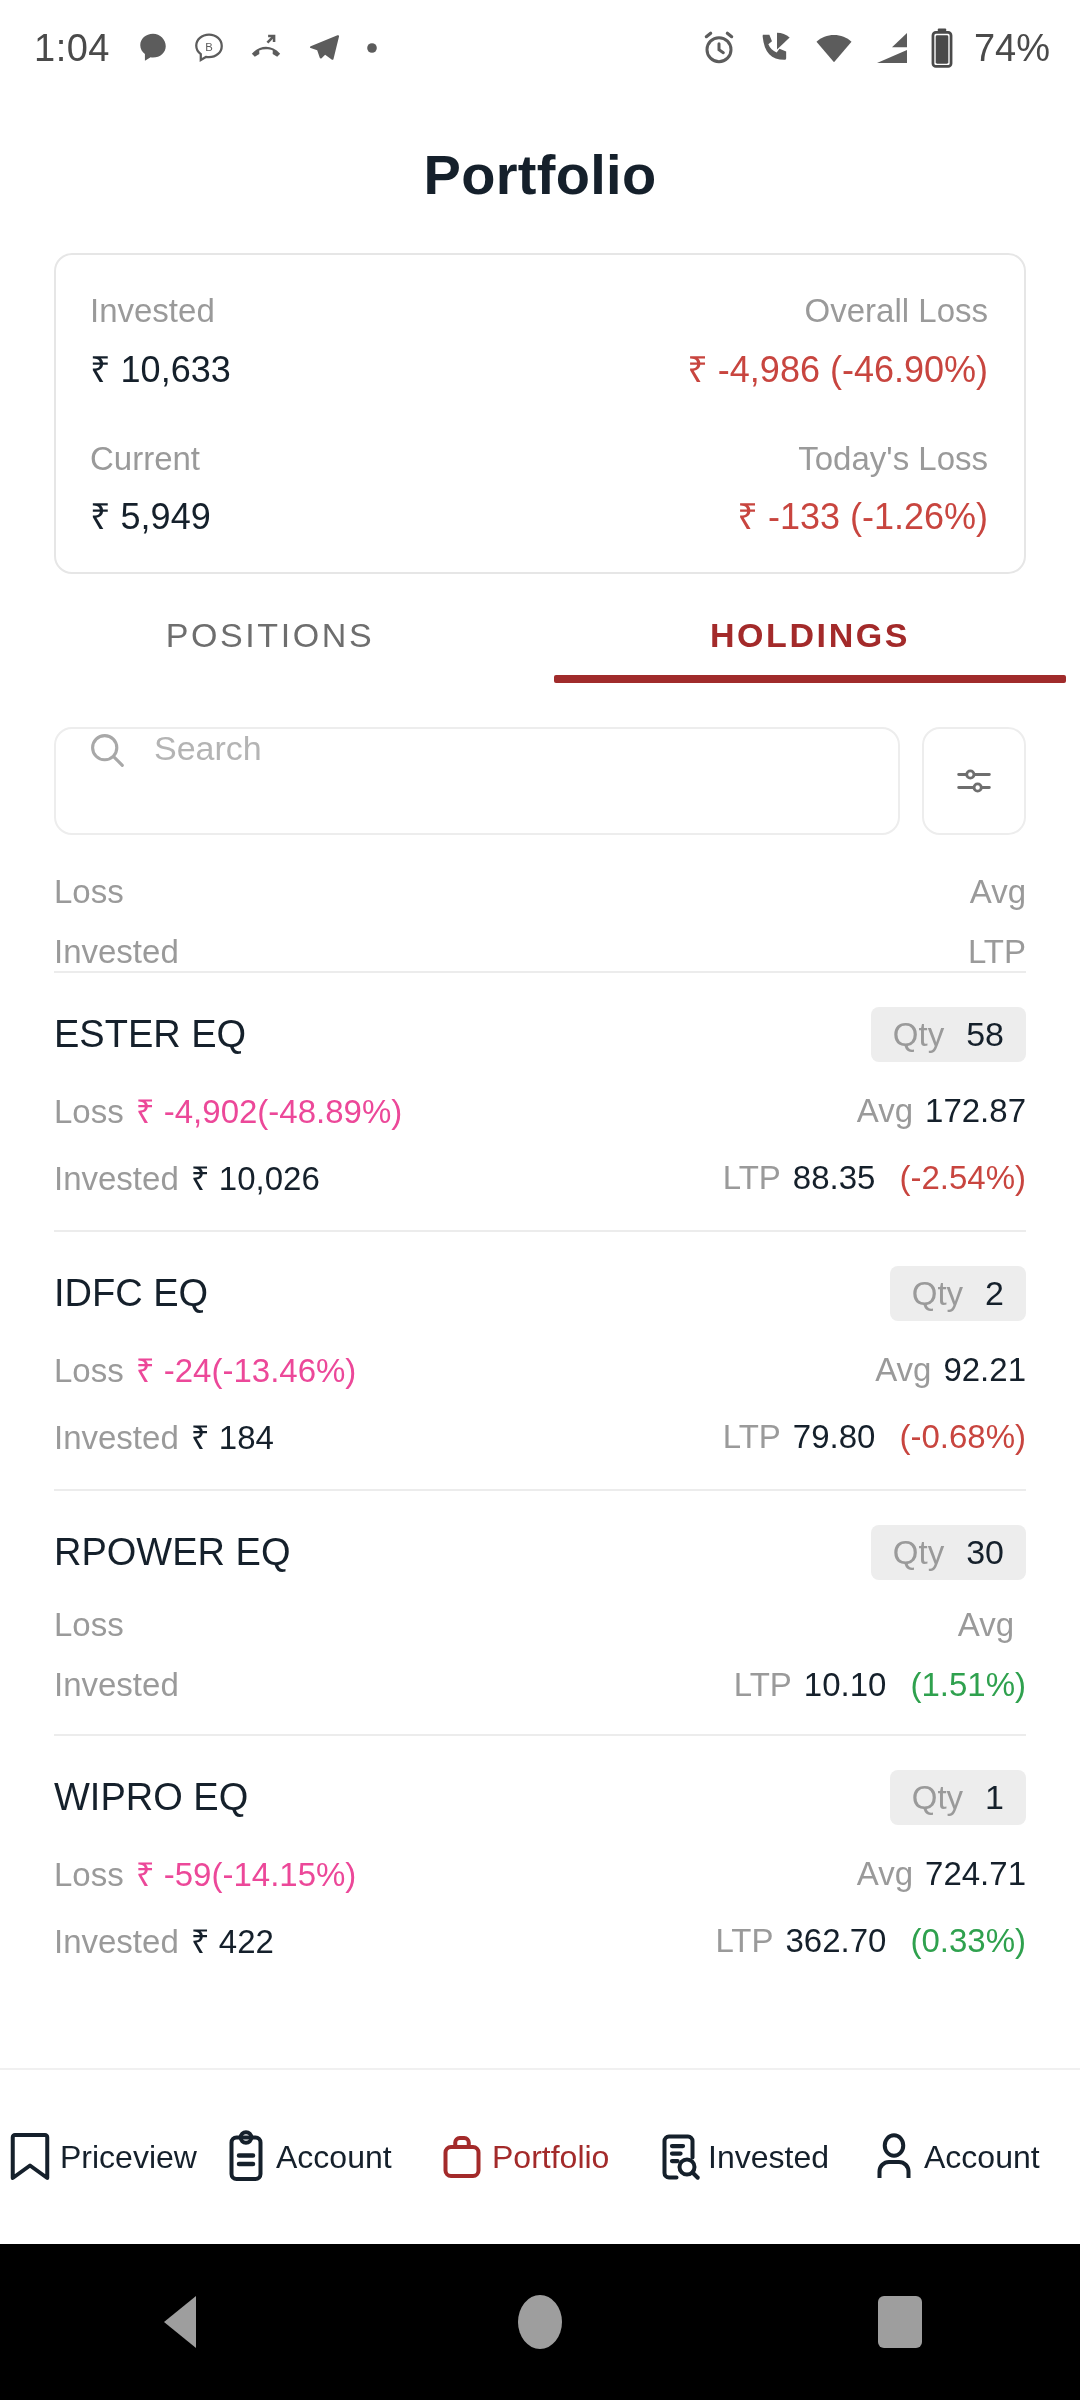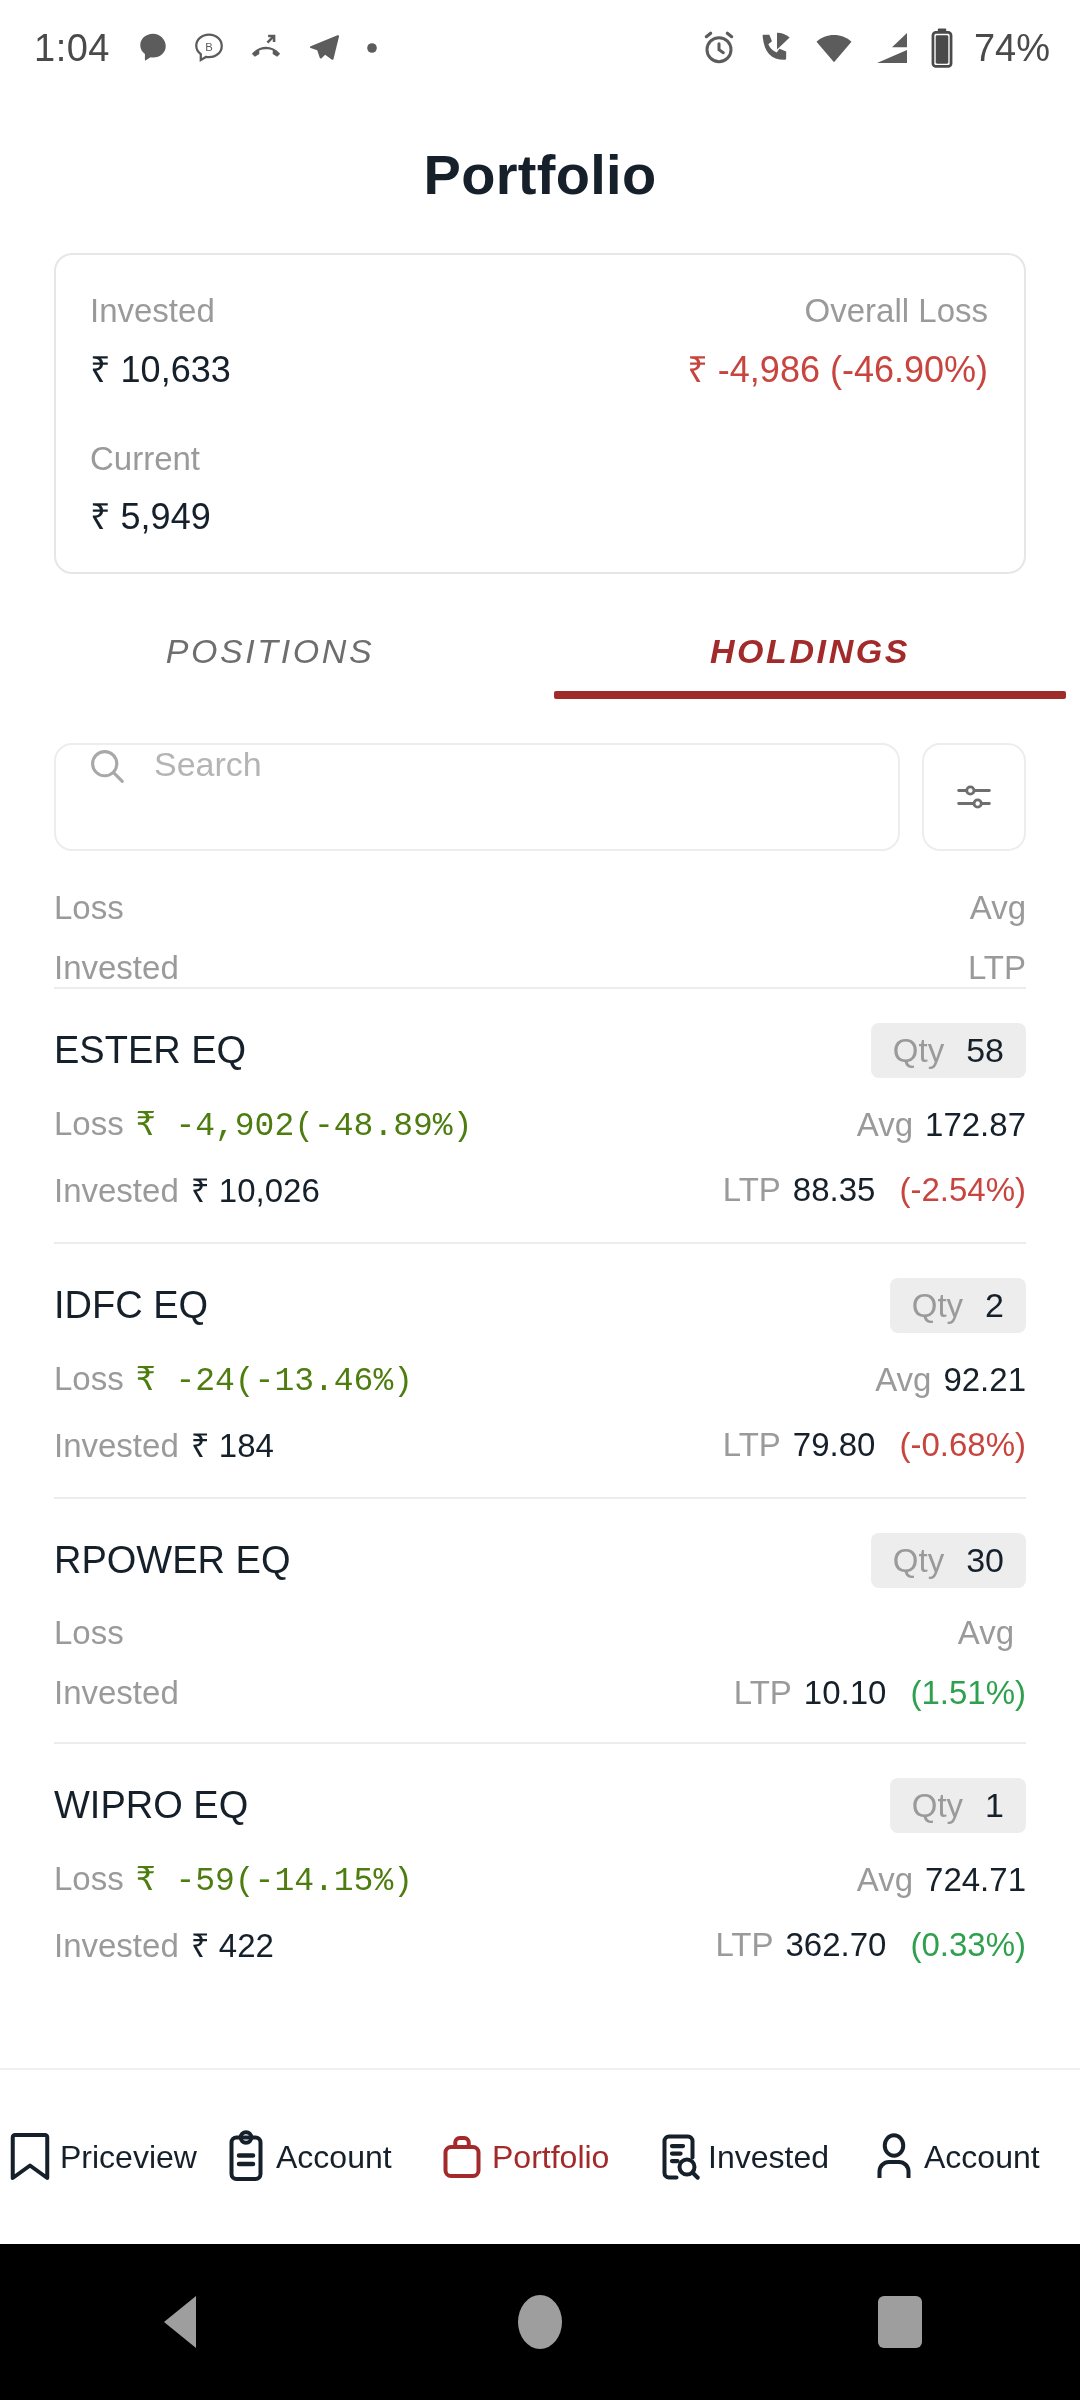--- a/index.html
+++ b/index.html
@@ -36,21 +36,21 @@
   }
   .sum-row { display: flex; justify-content: space-between; align-items: baseline; }
   .sum-row.second { margin-top: 46px; }
   .sum-col-l { text-align: left; }
   .sum-col-r { text-align: right; }
   .sum-label { font-size: 33px; color: #9a9a9a; line-height: 1.35; }
   .sum-value { font-size: 36px; color: #15202b; margin-top: 14px; line-height: 1.2; }
   .sum-value.loss { color: #c8453f; }
 
   
-  .tabs { display: flex; margin-top: 58px; font-style: italic; }
+  .tabs { display: flex; margin-top: 42px; }
   .tab {
     flex: 1; text-align: center; font-size: 34px; letter-spacing: 2.6px;
     color: #6e6e6e; padding-bottom: 28px; position: relative;
   }
   .tab.active { color: #a32a2a; font-weight: bold; }
   .tab.active::after {
     content: ""; position: absolute; left: 14px; right: 14px; bottom: 0;
     height: 8px; background: #a02b2b; border-radius: 2px;
   }
 
@@ -86,21 +86,21 @@
     background: #ededed; border-radius: 8px; padding: 8px 22px;
     display: flex; align-items: baseline; gap: 22px; min-width: 128px;
     justify-content: flex-end;
   }
   .qty-label { font-size: 33px; color: #9a9a9a; }
   .qty-value { font-size: 34px; color: #15202b; }
 
   .kv { display: flex; align-items: baseline; gap: 12px; font-size: 33px; }
   .kv .k { color: #9a9a9a; }
   .kv .v { color: #15202b; }
-  .kv .v.loss { color: #4d7c0f; font-family: Liberation Mono, monospace; }
+  .kv .v.loss { color: #ec4899; }
   .kv .pct { margin-left: 12px; }
   .kv .pct.neg { color: #c8453f; }
   .kv .pct.pos { color: #2fa14e; }
 
   .row-body { padding-top: 34px; padding-bottom: 30px; }
 
   
   .bottom-nav {
     position: absolute; left: 0; right: 0; bottom: 156px;
     height: 176px; background: #fff; border-top: 2px solid #f0f0f0;
@@ -190,20 +190,24 @@
       </div>
       <div class="sum-col-r">
         <div class="sum-label">Overall Loss</div>
         <div class="sum-value loss">₹ -4,986 (-46.90%)</div>
       </div>
     </div>
     <div class="sum-row second">
       <div class="sum-col-l">
         <div class="sum-label">Current</div>
         <div class="sum-value">₹ 5,949</div>
+      </div>
+      <div class="sum-col-r">
+        <div class="sum-label">Today's Loss</div>
+        <div class="sum-value loss">₹ -133 (-1.26%)</div>
       </div>
     </div>
   </div>
 
   <div class="tabs">
     <div class="tab">POSITIONS</div>
     <div class="tab active">HOLDINGS</div>
   </div>
 
   <div class="search-wrap">

